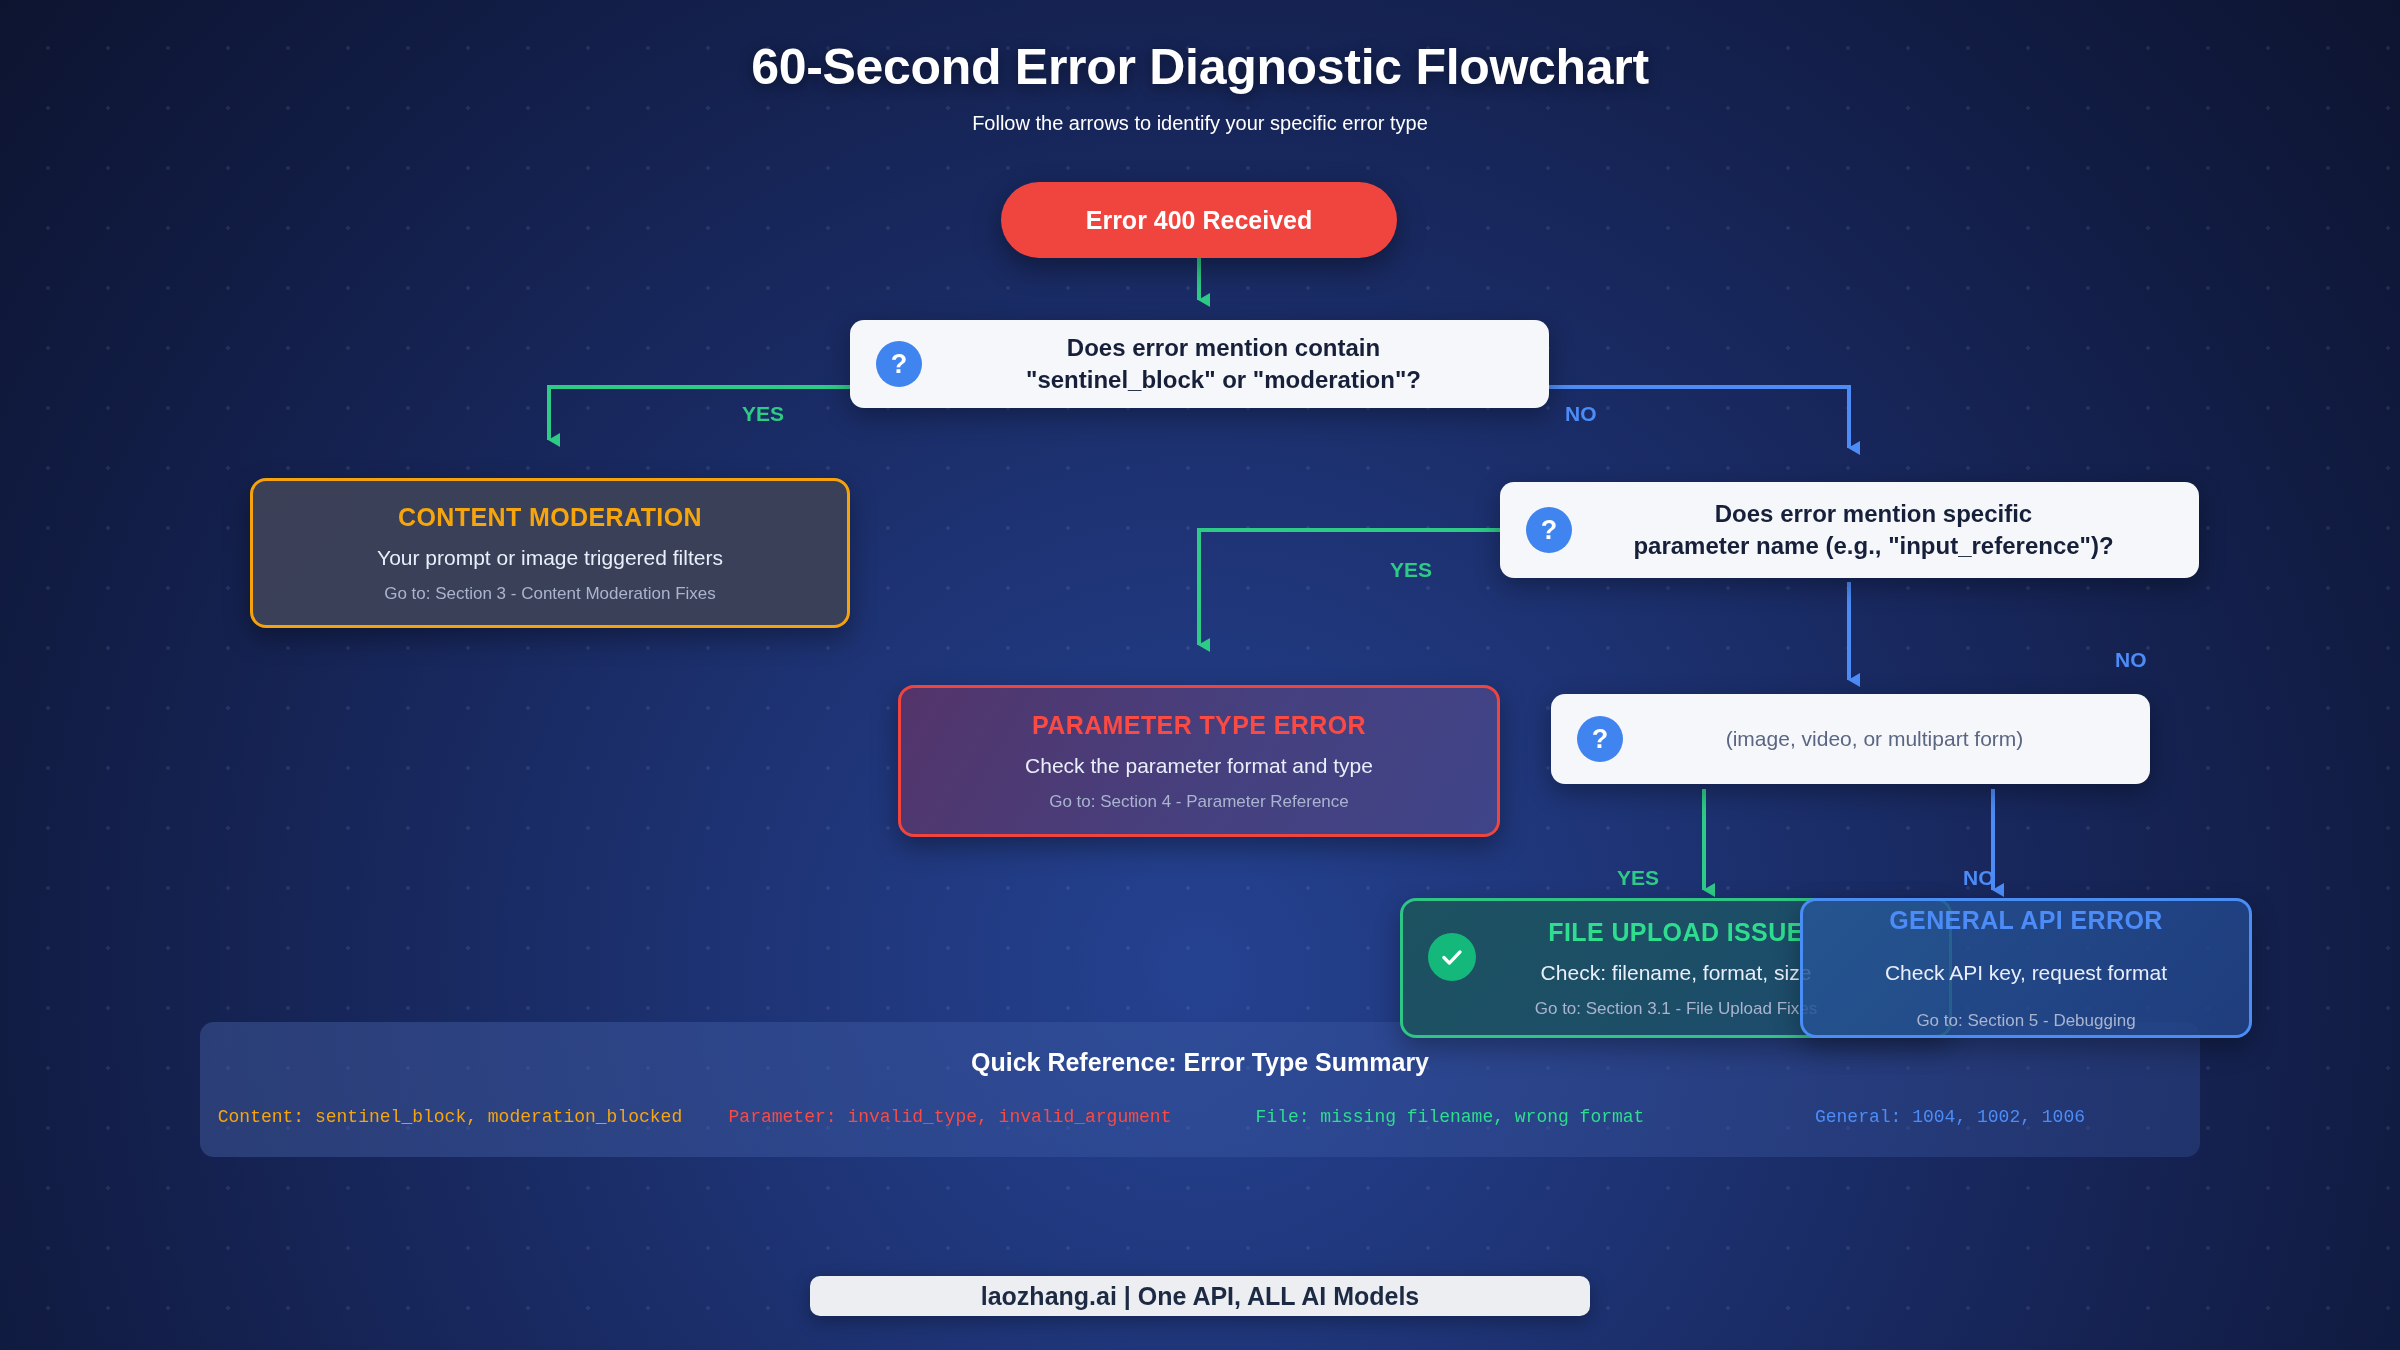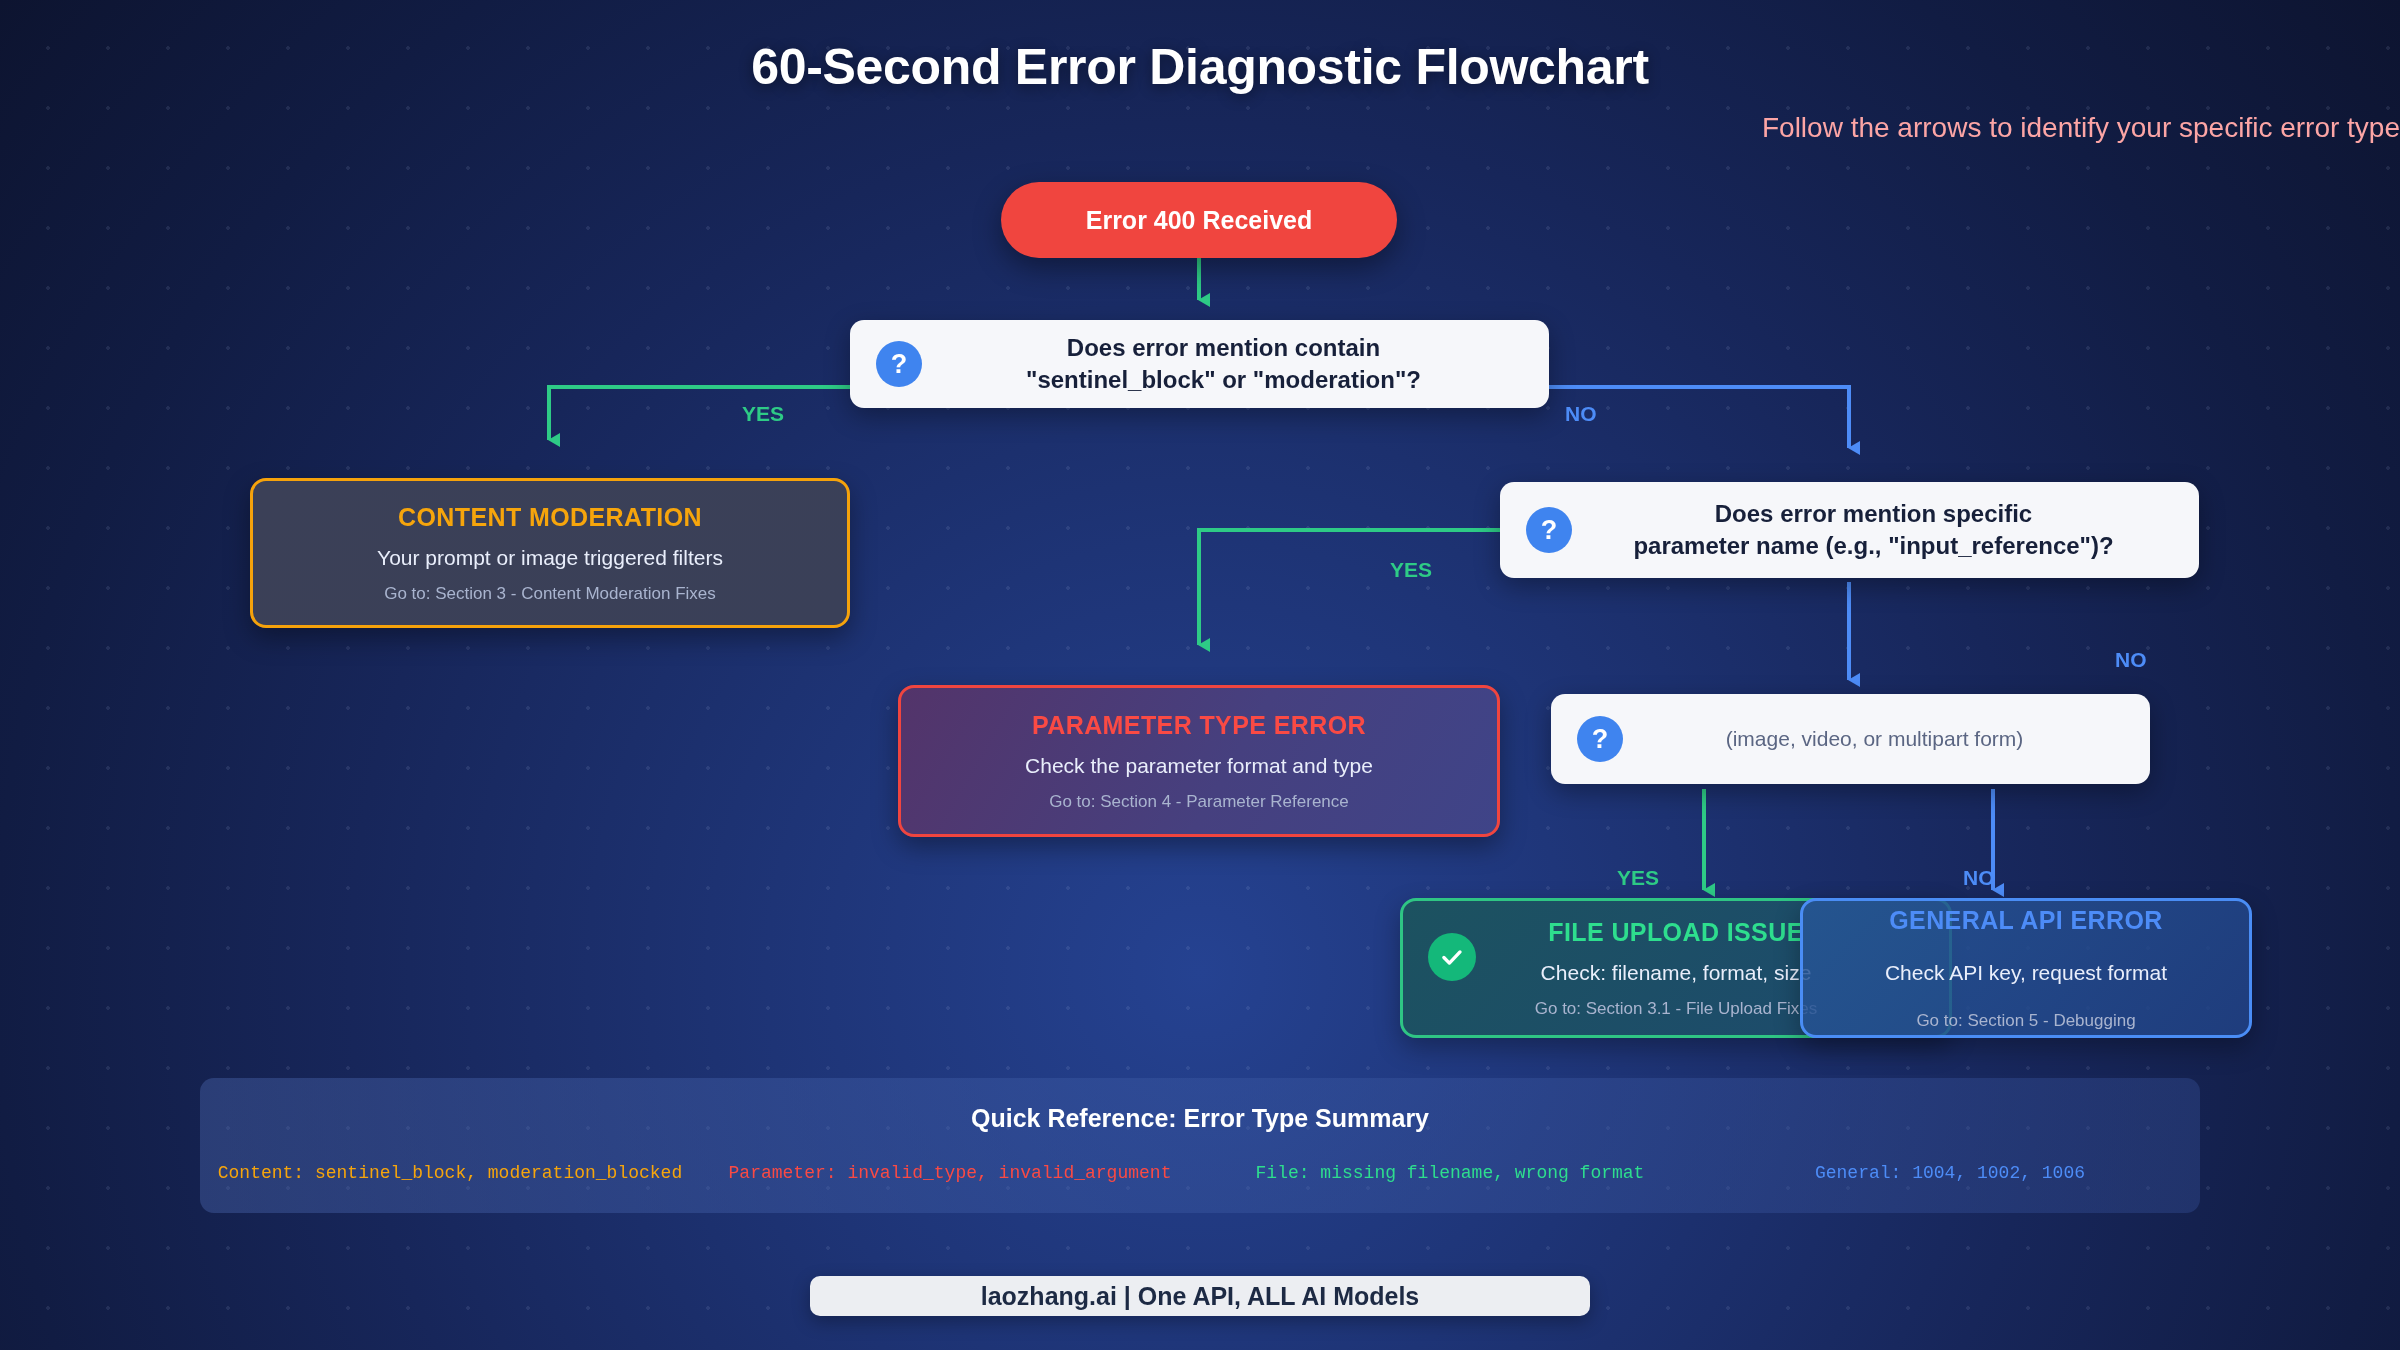--- a/index.html
+++ b/index.html
@@ -21,22 +21,22 @@
   #stage { position:absolute; inset:0; }
   .abs { position:absolute; }
 
   
   #title {
     left:0; top:38px; width:2400px; text-align:center;
     font-size:50px; font-weight:bold; color:#ffffff; letter-spacing:-.3px;
     text-shadow:0 3px 14px rgba(0,0,0,.45);
   }
   #subtitle {
-    left:0; top:112px; width:2400px; text-align:right;
-    font-size:28px; color:#fca5a5; font-weight:400;
+    left:0; top:112px; width:2400px; text-align:center;
+    font-size:20px; color:#ffffff; font-weight:400;
   }
 
   
   .start-pill {
     background:#f0453f; color:#fff; border-radius:42px;
     display:flex; align-items:center; justify-content:center;
     font-size:25px; font-weight:bold;
     box-shadow:0 10px 28px rgba(0,0,0,.38);
   }
   .decision {
@@ -208,21 +208,21 @@
     <div class="o-desc">Check: filename, format, size</div>
     <div class="o-goto">Go to: Section 3.1 - File Upload Fixes</div>
   </div>
 
   <div class="outcome" id="out-general" style="left:1800px;top:898px;width:452px;height:140px;z-index:3;gap:12px;">
     <div class="o-title">GENERAL API ERROR</div>
     <div class="o-desc">Check API key, request format</div>
     <div class="o-goto">Go to: Section 5 - Debugging</div>
   </div>
 
-  <div class="abs" id="summary" style="left:200px;top:1078px;width:2000px;height:135px;">
+  <div class="abs" id="summary" style="left:200px;top:1022px;width:2000px;height:135px;">
     <div id="summary-title">Quick Reference: Error Type Summary</div>
     <div id="summary-items">
       <div class="sum-item" style="color:#f6a50c;">Content: sentinel_block, moderation_blocked</div>
       <div class="sum-item" style="color:#fa4a44;">Parameter: invalid_type, invalid_argument</div>
       <div class="sum-item" style="color:#2ede8e;">File: missing filename, wrong format</div>
       <div class="sum-item" style="color:#4d8cf7;">General: 1004, 1002, 1006</div>
     </div>
   </div>
 
   <div class="abs" id="footer-badge" style="left:810px;top:1276px;width:780px;height:40px;">

